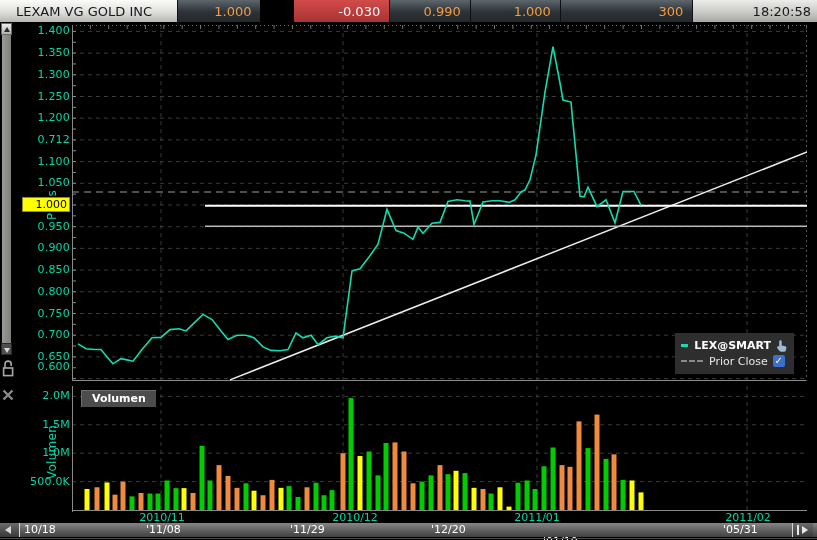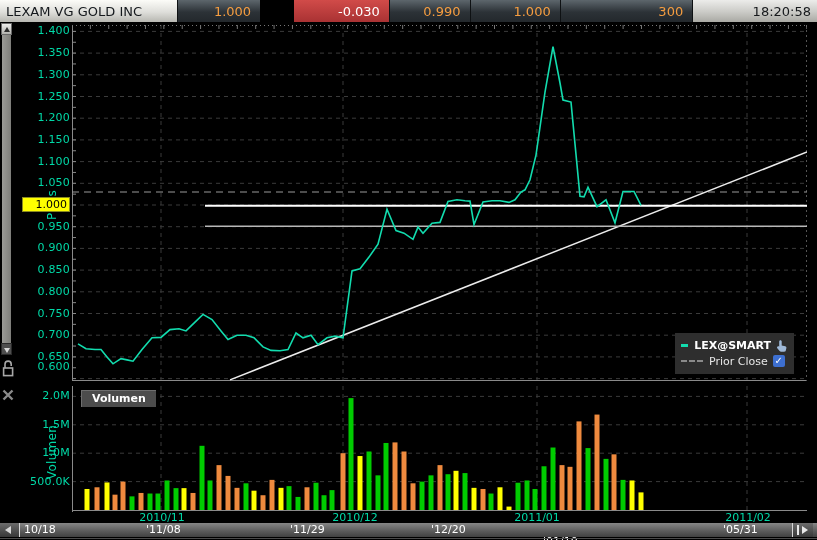--- a/index.html
+++ b/index.html
@@ -1,21 +1,21 @@
 <!DOCTYPE html>
 <html><head>
 <meta charset="utf-8">
 <style>
   html,body{margin:0;padding:0;background:#000;}
   .screen{position:relative;width:817px;height:540px;background:#000;overflow:hidden;
           font-family:"DejaVu Sans","Liberation Sans",sans-serif;}
   
   .topbar{position:absolute;left:0;top:0;width:817px;height:22px;display:flex;}
   .seg{height:22px;display:flex;align-items:center;box-sizing:border-box;font-size:13px;white-space:nowrap;}
-  .seg-title{width:187px;background:linear-gradient(#fcfcf8,#dededa 55%,#b7b7b1);color:#14181c;padding-left:6px;}
+  .seg-title{width:187px;background:linear-gradient(#fcfcf8,#dededa 55%,#b7b7b1);color:#14181c;padding-left:16px;}
   .seg-dark{background:linear-gradient(#5d666c,#2c3237 55%,#23282c);color:#f59d40;justify-content:flex-end;padding-right:9px;border-left:1px solid #0e1113;}
   .seg-red{background:linear-gradient(#d14b49,#a93233);color:#fff;justify-content:flex-end;padding-right:9px;margin-left:34px;}
   .seg-time{width:132px;background:linear-gradient(#ececea,#cacac6 55%,#a9a9a3);color:#16191c;justify-content:flex-end;padding-right:6px;border-left:1px solid #0e1113;}
   .w-last{width:88px}.w-chg{width:100px}.w-bid{width:85px}.w-ask{width:95px}.w-size{width:140px}
   
   .lsb-top{position:absolute;left:1px;top:23px;width:11px;height:12px;background:linear-gradient(#ececea,#b2b2ae);border:1px solid #6a6a6a;box-sizing:border-box;}
   .lsb-top .tri-up{position:absolute;left:2px;top:3px;width:0;height:0;border-left:3px solid transparent;border-right:3px solid transparent;border-bottom:5px solid #2c2c2c;}
   .lsb-track{position:absolute;left:2px;top:35px;width:9px;height:308px;background:linear-gradient(90deg,#9a9a96,#7e7e7a);}
   .lsb-bot{position:absolute;left:1px;top:343px;width:11px;height:12px;background:#4e4e4e;border:1px solid #2a2a2a;box-sizing:border-box;}
   .lsb-bot .tri-down{position:absolute;left:2px;top:4px;width:0;height:0;border-left:3px solid transparent;border-right:3px solid transparent;border-top:5px solid #d8d8d8;}
@@ -265,21 +265,21 @@
       <rect x="557.5" y="94.464" width="5" height="29.536" fill="#ffff00"></rect>
       <rect x="566.5" y="106.392" width="5" height="17.608" fill="#ffff00"></rect>
     </svg>
 
   <div id="labels-layer" style="position:absolute;left:0;top:0;width:745px;height:540px;pointer-events:none;">
       <div class="ytick" style="top: 24.4px; color: rgb(0, 217, 167);">1.400</div>
       <div class="ytick" style="top: 46.1px; color: rgb(0, 217, 167);">1.350</div>
       <div class="ytick" style="top: 67.8px; color: rgb(0, 217, 167);">1.300</div>
       <div class="ytick" style="top: 89.5px; color: rgb(0, 217, 167);">1.250</div>
       <div class="ytick" style="top: 111.2px; color: rgb(0, 217, 167);">1.200</div>
-      <div class="ytick" style="top: 132.9px; color: rgb(0, 217, 167);">1.150</div>
+      <div class="ytick" style="top: 132.9px; color: rgb(0, 217, 167);">0.712</div>
       <div class="ytick" style="top: 154.6px; color: rgb(0, 217, 167);">1.100</div>
       <div class="ytick" style="top: 176.3px; color: rgb(0, 217, 167);">1.050</div>
       <div class="ytick" style="top: 219.7px; color: rgb(0, 217, 167);">0.950</div>
       <div class="ytick" style="top: 241.4px; color: rgb(0, 217, 167);">0.900</div>
       <div class="ytick" style="top: 263.1px; color: rgb(0, 217, 167);">0.850</div>
       <div class="ytick" style="top: 284.8px; color: rgb(0, 217, 167);">0.800</div>
       <div class="ytick" style="top: 306.5px; color: rgb(0, 217, 167);">0.750</div>
       <div class="ytick" style="top: 328.2px; color: rgb(0, 217, 167);">0.700</div>
       <div class="ytick" style="top: 349.9px; color: rgb(0, 217, 167);">0.650</div>
       <div class="ytick" style="top: 360px; color: rgb(0, 217, 167);">0.600</div>

